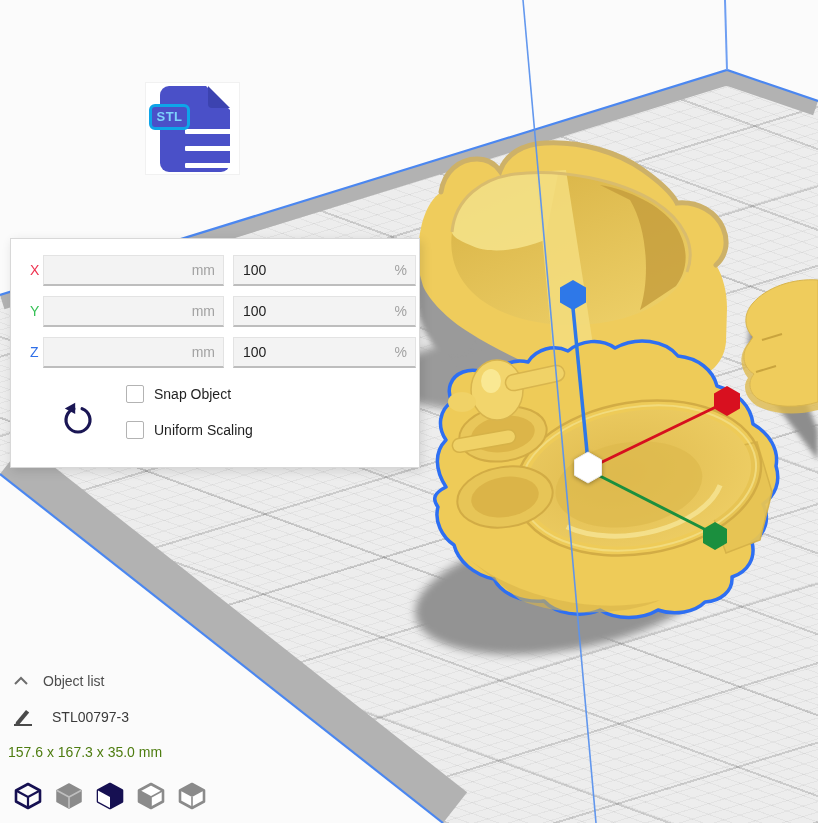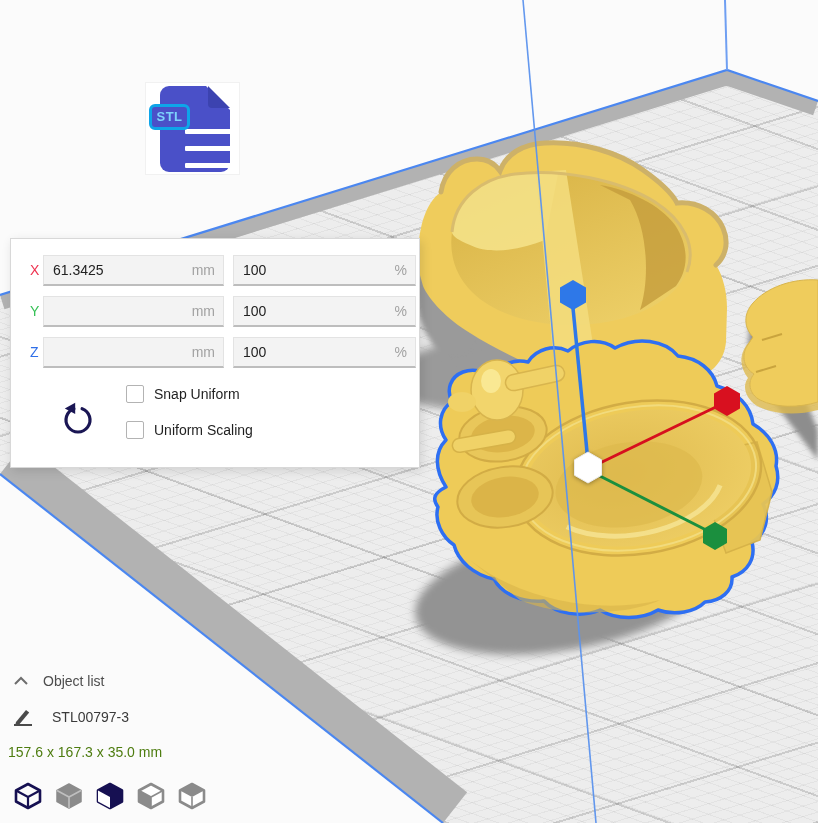--- a/index.html
+++ b/index.html
@@ -191,21 +191,20 @@
     <div class="stl-bar" style="top:60px"></div>
     <div class="stl-bar" style="top:77px"></div>
   </div>
   <div id="stl-badge">STL</div>
 </div>
 
 <div id="scale-panel">
   <div class="srow" style="top:16px">
     <span class="axis x">X</span>
     <div class="field val">
-        <input value="61.3425" style="">
       <span class="unit">mm</span>
       </div>
     <div class="field pct">
         <input value="100" style="">
       <span class="unit">%</span>
       </div>
   </div>
   <div class="srow" style="top:57px">
     <span class="axis y">Y</span>
     <div class="field val">
@@ -229,21 +228,21 @@
 
   <button id="reset-btn" title="">
     <svg width="36" height="36" viewBox="0 0 36 36">
       <path d="M 22.1,7.7 A 12 12 0 1 1 13.9,7.7" fill="none" stroke="#1a1654" stroke-width="3.2" stroke-linecap="round"></path>
       <polygon points="15.2,1.8 15.2,13 4.8,7.4" fill="#1a1654"></polygon>
     </svg>
   </button>
 
   <label class="cb-row" style="top:146px">
     <span class="cb"></span>
-    <span class="cb-label">Snap Uniform</span>
+    <span class="cb-label">Snap Object</span>
   </label>
   <label class="cb-row" style="top:182px">
     <span class="cb"></span>
     <span class="cb-label">Uniform Scaling</span>
   </label>
 </div>
 
 <div id="obj-header">
   <svg width="18" height="14" viewBox="0 0 18 14">
     <polyline points="3,10 9,4 15,10" fill="none" stroke="#6d6d6d" stroke-width="2"></polyline>

